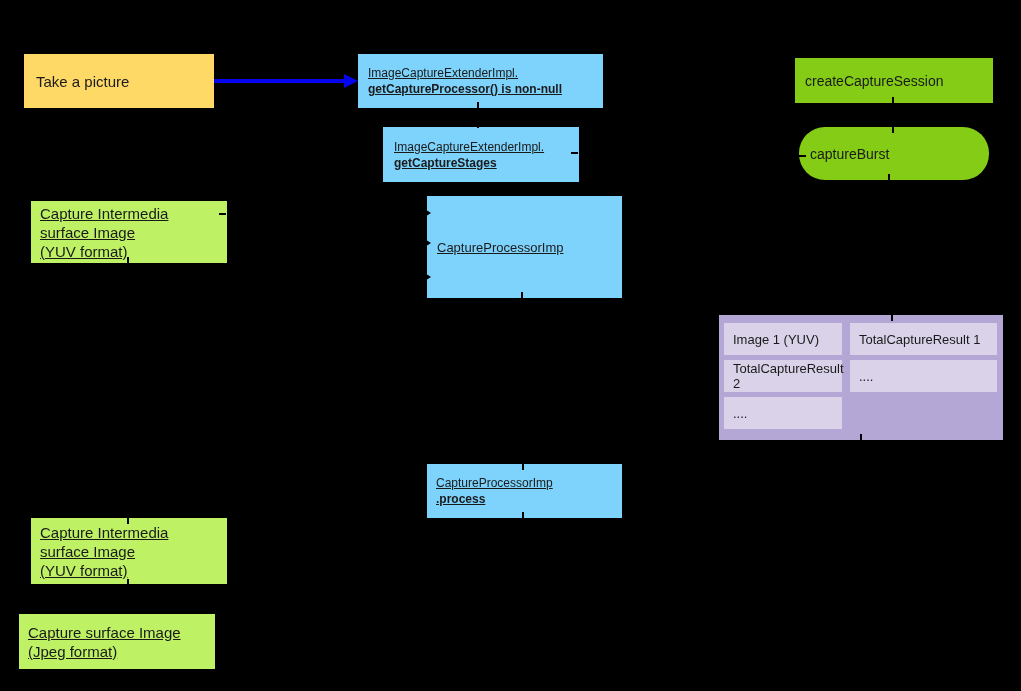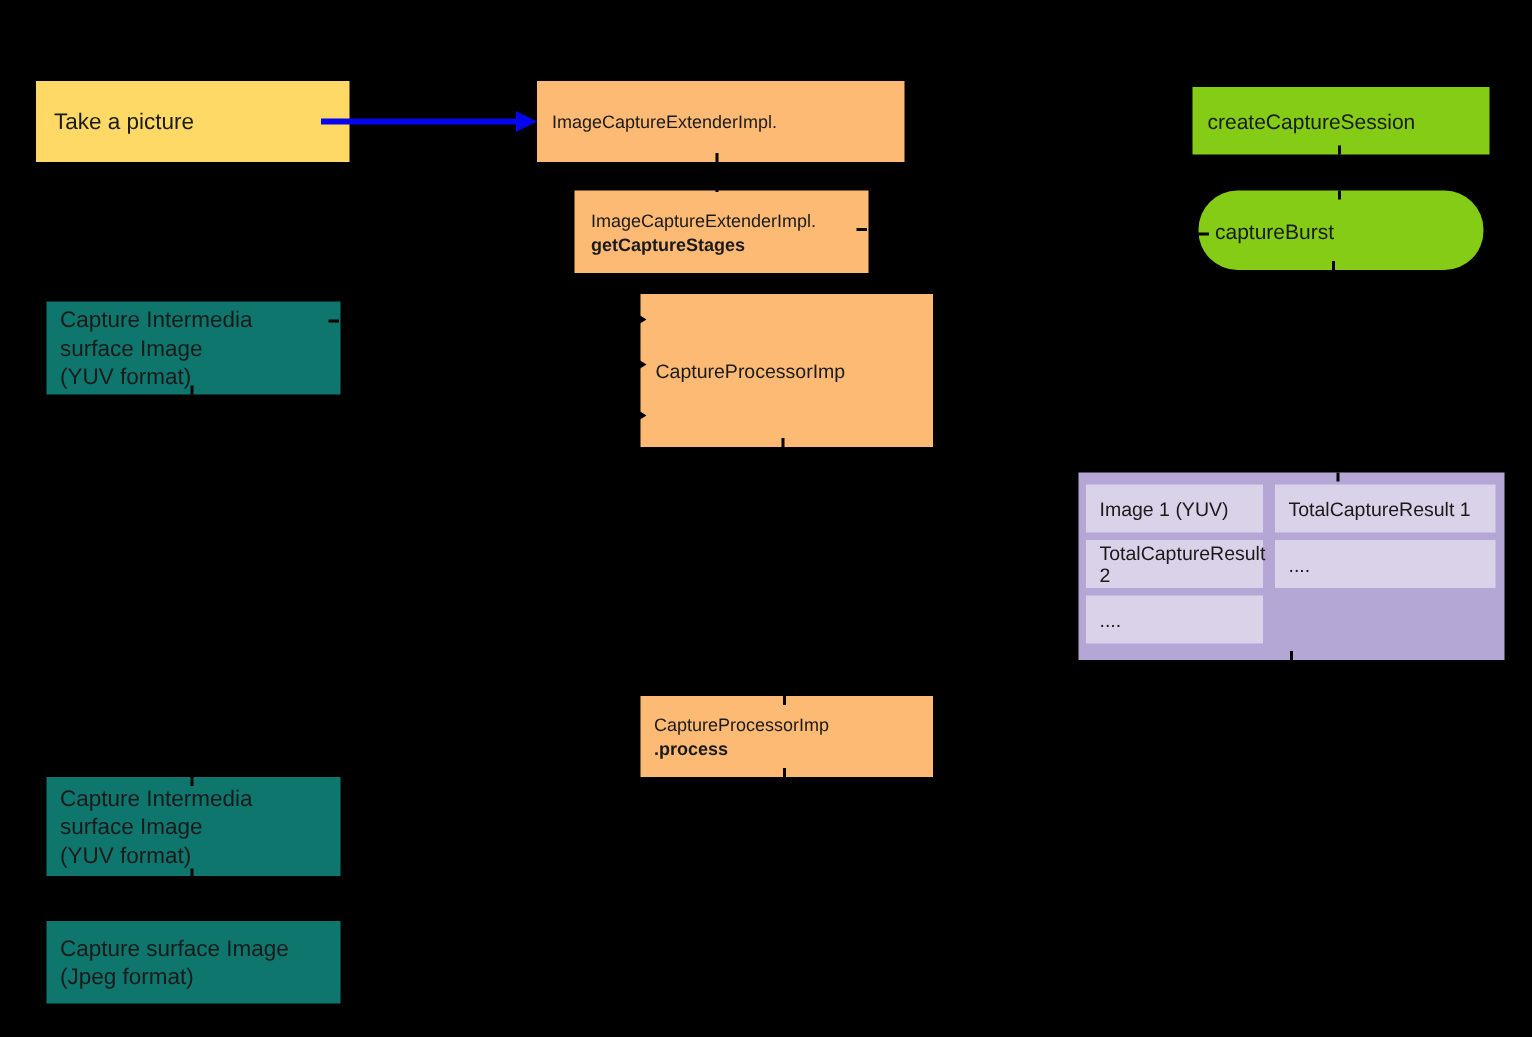--- a/index.html
+++ b/index.html
@@ -14,41 +14,41 @@
   .box {
     position: absolute;
     box-sizing: border-box;
     display: flex;
     flex-direction: column;
     justify-content: center;
     align-items: flex-start;
     color: #1a1a1a;
   }
   .yellow  { background: #FFD966; }
-  .cream   { background: #0f766e; }
-  .blue    { background: #fdba74; }
+  .cream   { background: #bef264; text-decoration: underline; }
+  .blue    { background: #7dd3fc; text-decoration: underline; }
   .green   { background: #84cc16; }
 
   .fs15 { font-size: 15px; line-height: 19px; }
   .fs14 { font-size: 14px; line-height: 18px; }
   .fs13 { font-size: 13px; line-height: 17px; }
   .fs12 { font-size: 12px; line-height: 16px; }
   .bold { font-weight: bold; }
 
   
-  #take-picture        { left: 24px;  top: 54px;  width: 209px; height: 54px; padding-left: 12px; }
+  #take-picture        { left: 24px;  top: 54px;  width: 190px; height: 54px; padding-left: 12px; }
   #blue-processor      { left: 358px; top: 54px;  width: 245px; height: 54px; padding-left: 10px; }
   #blue-stages         { left: 383px; top: 127px; width: 196px; height: 55px; padding-left: 11px; }
   #yuv-top             { left: 31px;  top: 201px; width: 196px; height: 62px; padding-left: 9px;  }
   #cpi-box             { left: 427px; top: 196px; width: 195px; height: 102px; padding-left: 10px; }
   #create-session      { left: 795px; top: 58px;  width: 198px; height: 45px; padding-left: 10px; }
   #capture-burst       { left: 799px; top: 127px; width: 190px; height: 53px; padding-left: 11px; border-radius: 26px; }
   #process-box         { left: 427px; top: 464px; width: 195px; height: 54px; padding-left: 9px;  }
   #yuv-bottom          { left: 31px;  top: 518px; width: 196px; height: 66px; padding-left: 9px;  }
-  #jpeg-box            { left: 31px;  top: 614px; width: 196px; height: 55px; padding-left: 9px;  }
+  #jpeg-box            { left: 19px;  top: 614px; width: 196px; height: 55px; padding-left: 9px;  }
 
   
   .arrow-line {
     position: absolute;
     left: 214px; top: 79px;
     width: 132px; height: 4px;
     background: #0606EE;
   }
   .arrow-head {
     position: absolute;
@@ -98,20 +98,21 @@
 
 <div id="take-picture" class="box yellow fs15">
   <div>Take a picture</div>
 </div>
 
 <div class="arrow-line"></div>
 <div class="arrow-head"></div>
 
 <div id="blue-processor" class="box blue fs12">
   <div>ImageCaptureExtenderImpl.</div>
+  <div class="bold">getCaptureProcessor() is non-null</div>
 </div>
 
 <div id="blue-stages" class="box blue fs12">
   <div>ImageCaptureExtenderImpl.</div>
   <div class="bold">getCaptureStages</div>
 </div>
 
 <div id="yuv-top" class="box cream fs15">
   <div>Capture Intermedia</div>
   <div>surface Image</div>

